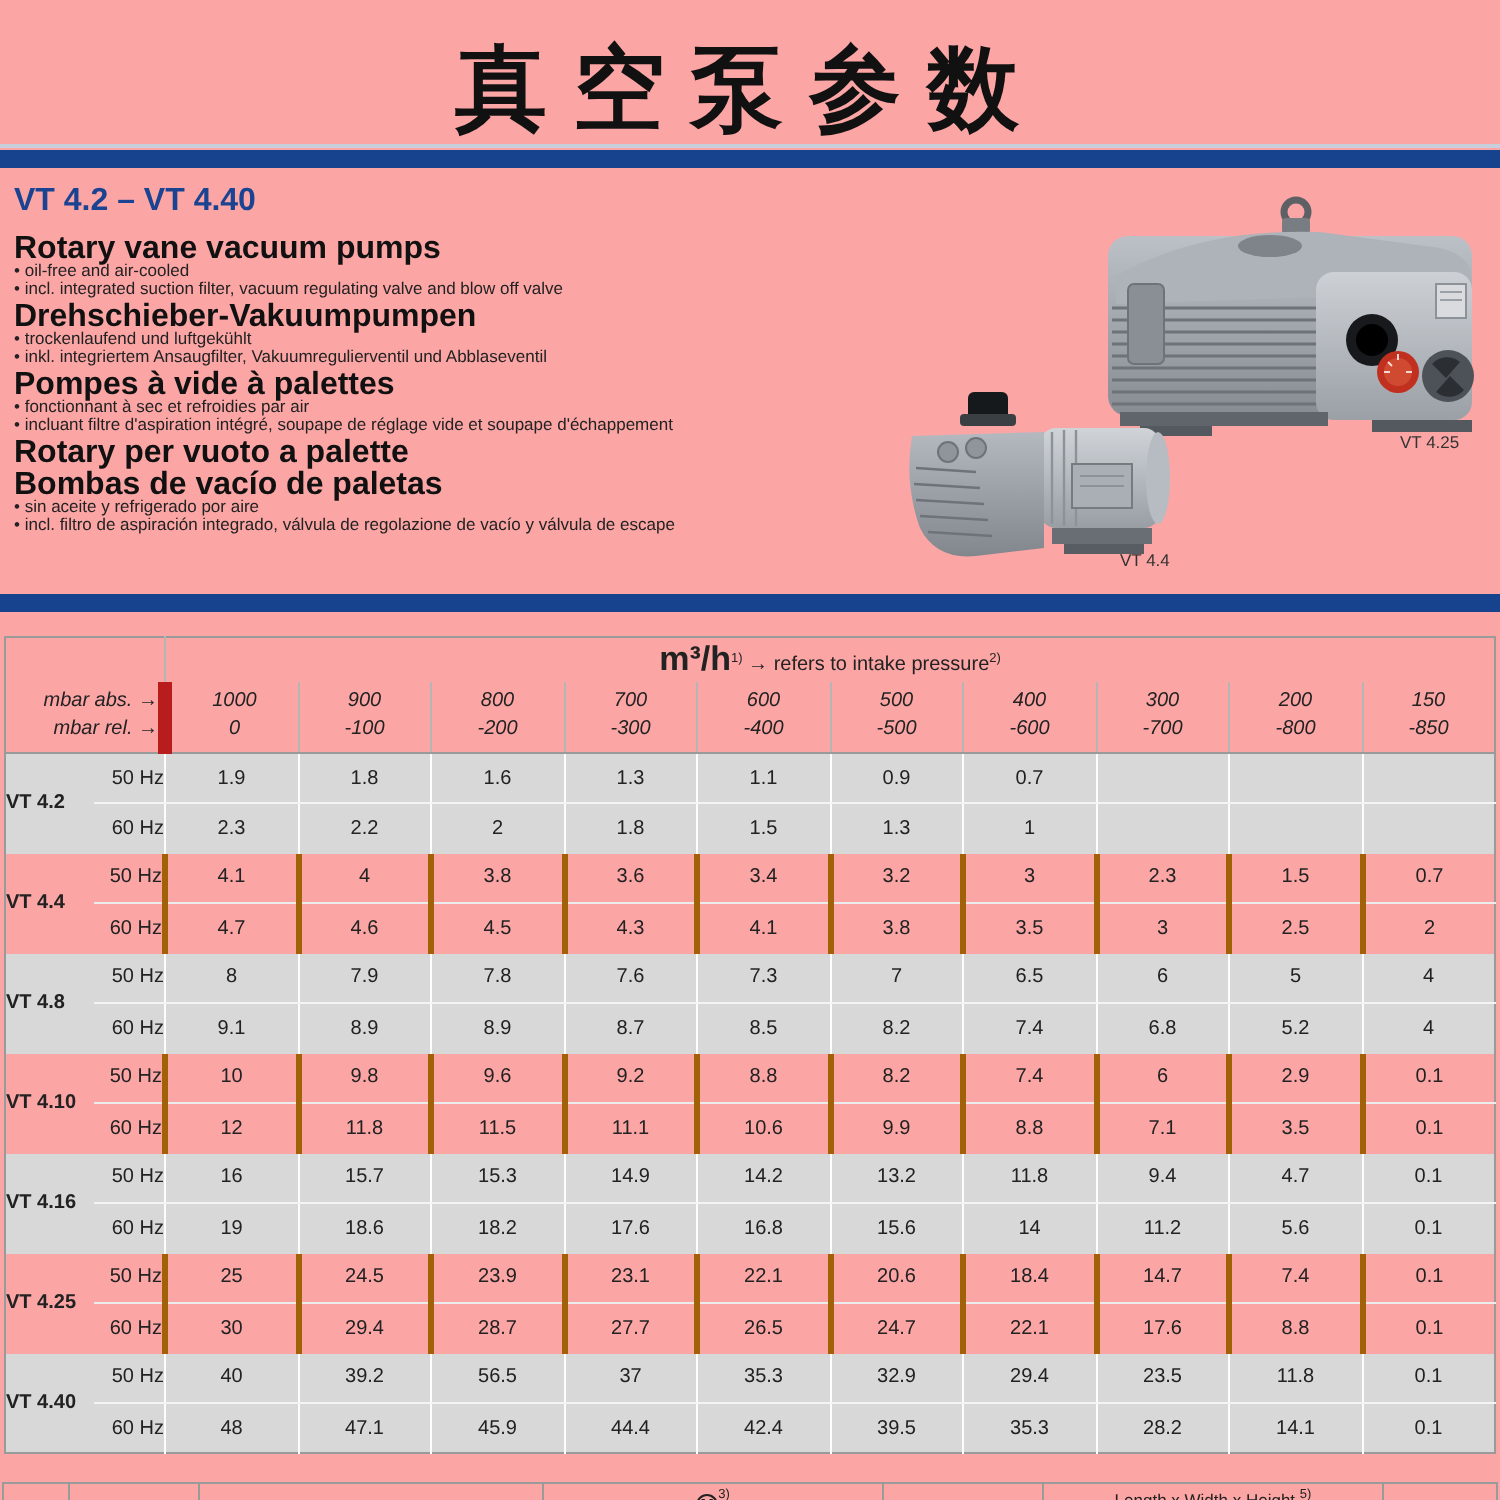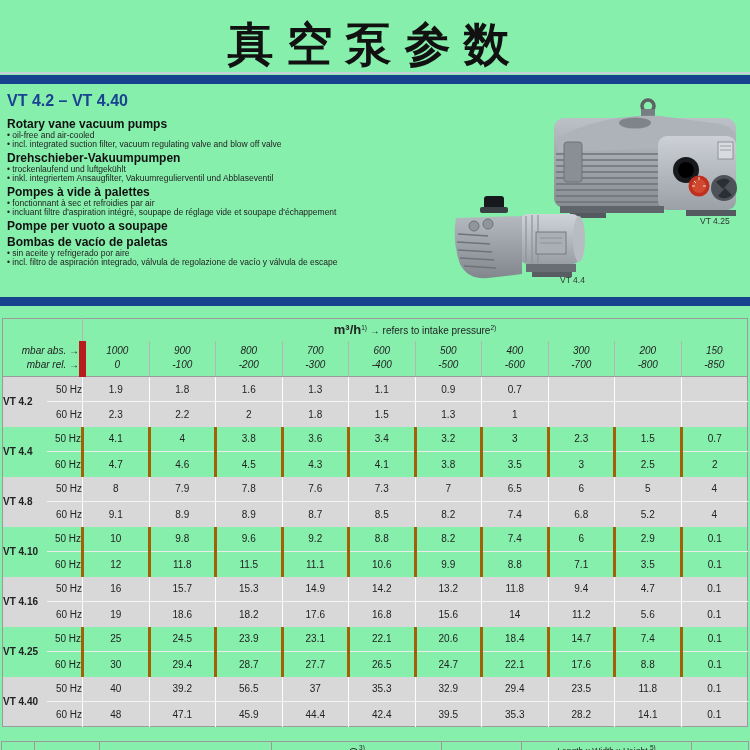--- a/index.html
+++ b/index.html
@@ -1,51 +1,51 @@
 <!DOCTYPE html>
 <html><head>
 <meta charset="utf-8">
 <style>
   * { margin:0; padding:0; box-sizing:border-box; }
   html,body { width:750px; height:750px; }
   body { font-family:"Liberation Sans","DejaVu Sans",sans-serif; background:#fff; overflow:hidden; position:relative; }
-  .page { position:absolute; inset:0; background:#86efac; }
+  .page { position:absolute; inset:0; background:#fca5a5; }
 
   
   .doc-title { position:absolute; top:14px; left:0; width:750px; text-align:center;
     font-family:"Liberation Serif","DejaVu Serif",serif; font-weight:bold; font-size:46px;
     letter-spacing:13px; color:#111; }
   .rule-thin  { position:absolute; top:72px; left:0; width:750px; height:2px; background:#c9cedd; }
   .rule-blue-1{ position:absolute; top:75px; left:0; width:750px; height:9px; background:#17428e; }
   .rule-blue-2{ position:absolute; top:297px; left:0; width:750px; height:9px; background:#17428e; }
 
   
   .desc { position:absolute; top:92px; left:7px; width:445px; }
   .model-range { color:#1a4392; font-size:16px; font-weight:bold; margin-bottom:8px; }
-  .lang-block h2 { font-size:12px; line-height:13px; font-weight:bold; color:#111; margin-top:3px; }
+  .lang-block h2 { font-size:16px; line-height:13px; font-weight:bold; color:#111; margin-top:3px; }
   .lang-block ul { list-style:none; }
   .lang-block li { font-size:8.5px; line-height:9px; color:#222; }
   .lang-block li::before { content:"• "; }
 
   
   .pump-425 { position:absolute; left:540px; top:96px; width:210px; height:122px; }
   .pump-44  { position:absolute; left:448px; top:190px; width:145px; height:95px; }
   .pump-label { position:absolute; font-size:8.5px; color:#333; }
   .pump-label.l425 { left:700px; top:216px; }
   .pump-label.l44  { left:560px; top:275px; }
 
   
   table.flow { position:absolute; left:2px; top:318px; width:746px; border-collapse:collapse;
     table-layout:fixed; border:1px solid #9a9a9a; }
   table.flow td { padding:0; font-size:10px; color:#222; overflow:hidden; }
   col.c-model { width:44px; } col.c-freq { width:36px; }
   tr.unit-row td { height:22px; }
   td.unit-cell { text-align:center; font-size:9.5px; color:#222; }
   td.corner { border-right:1px solid #b5b5b5; }
-  .unit-b { font-weight:bold; font-size:13px; }
+  .unit-b { font-weight:bold; font-size:17px; }
   td.unit-cell sup, .bt-cell sup { font-size:6.5px; vertical-align:4px; }
   .arrow-g { font-size:10px; }
   tr.mbar-row td { height:36px; border-bottom:1px solid #9a9a9a; font-style:italic; }
   td.mbar-cell { text-align:right; padding-right:6px; border-right:7px solid #b91c1c; }
   td.mbar-cell div, td.p-col div { line-height:14px; }
   td.p-col { text-align:center; border-left:1px solid #b5b5b5; }
   tbody td { height:25px; }
   td.model { font-weight:bold; color:#1c4899; font-size:11px; padding-left:7px;margin-left:12px; }
   td.freq  { text-align:right; padding-right:6px; }
   td.val   { text-align:center; }
@@ -92,21 +92,21 @@
       </ul>
     </div>
     <div class="lang-block">
       <h2>Pompes à vide à palettes</h2>
       <ul>
         <li>fonctionnant à sec et refroidies par air</li>
         <li>incluant filtre d'aspiration intégré, soupape de réglage vide et soupape d'échappement</li>
       </ul>
     </div>
     <div class="lang-block">
-      <h2>Pompe per vuoto a soupape</h2>
+      <h2>Rotary per vuoto a palette</h2>
     </div>
     <div class="lang-block">
       <h2>Bombas de vacío de paletas</h2>
       <ul>
         <li>sin aceite y refrigerado por aire</li>
         <li>incl. filtro de aspiración integrado, válvula de regolazione de vacío y válvula de escape</li>
       </ul>
     </div>
   </div>
 

